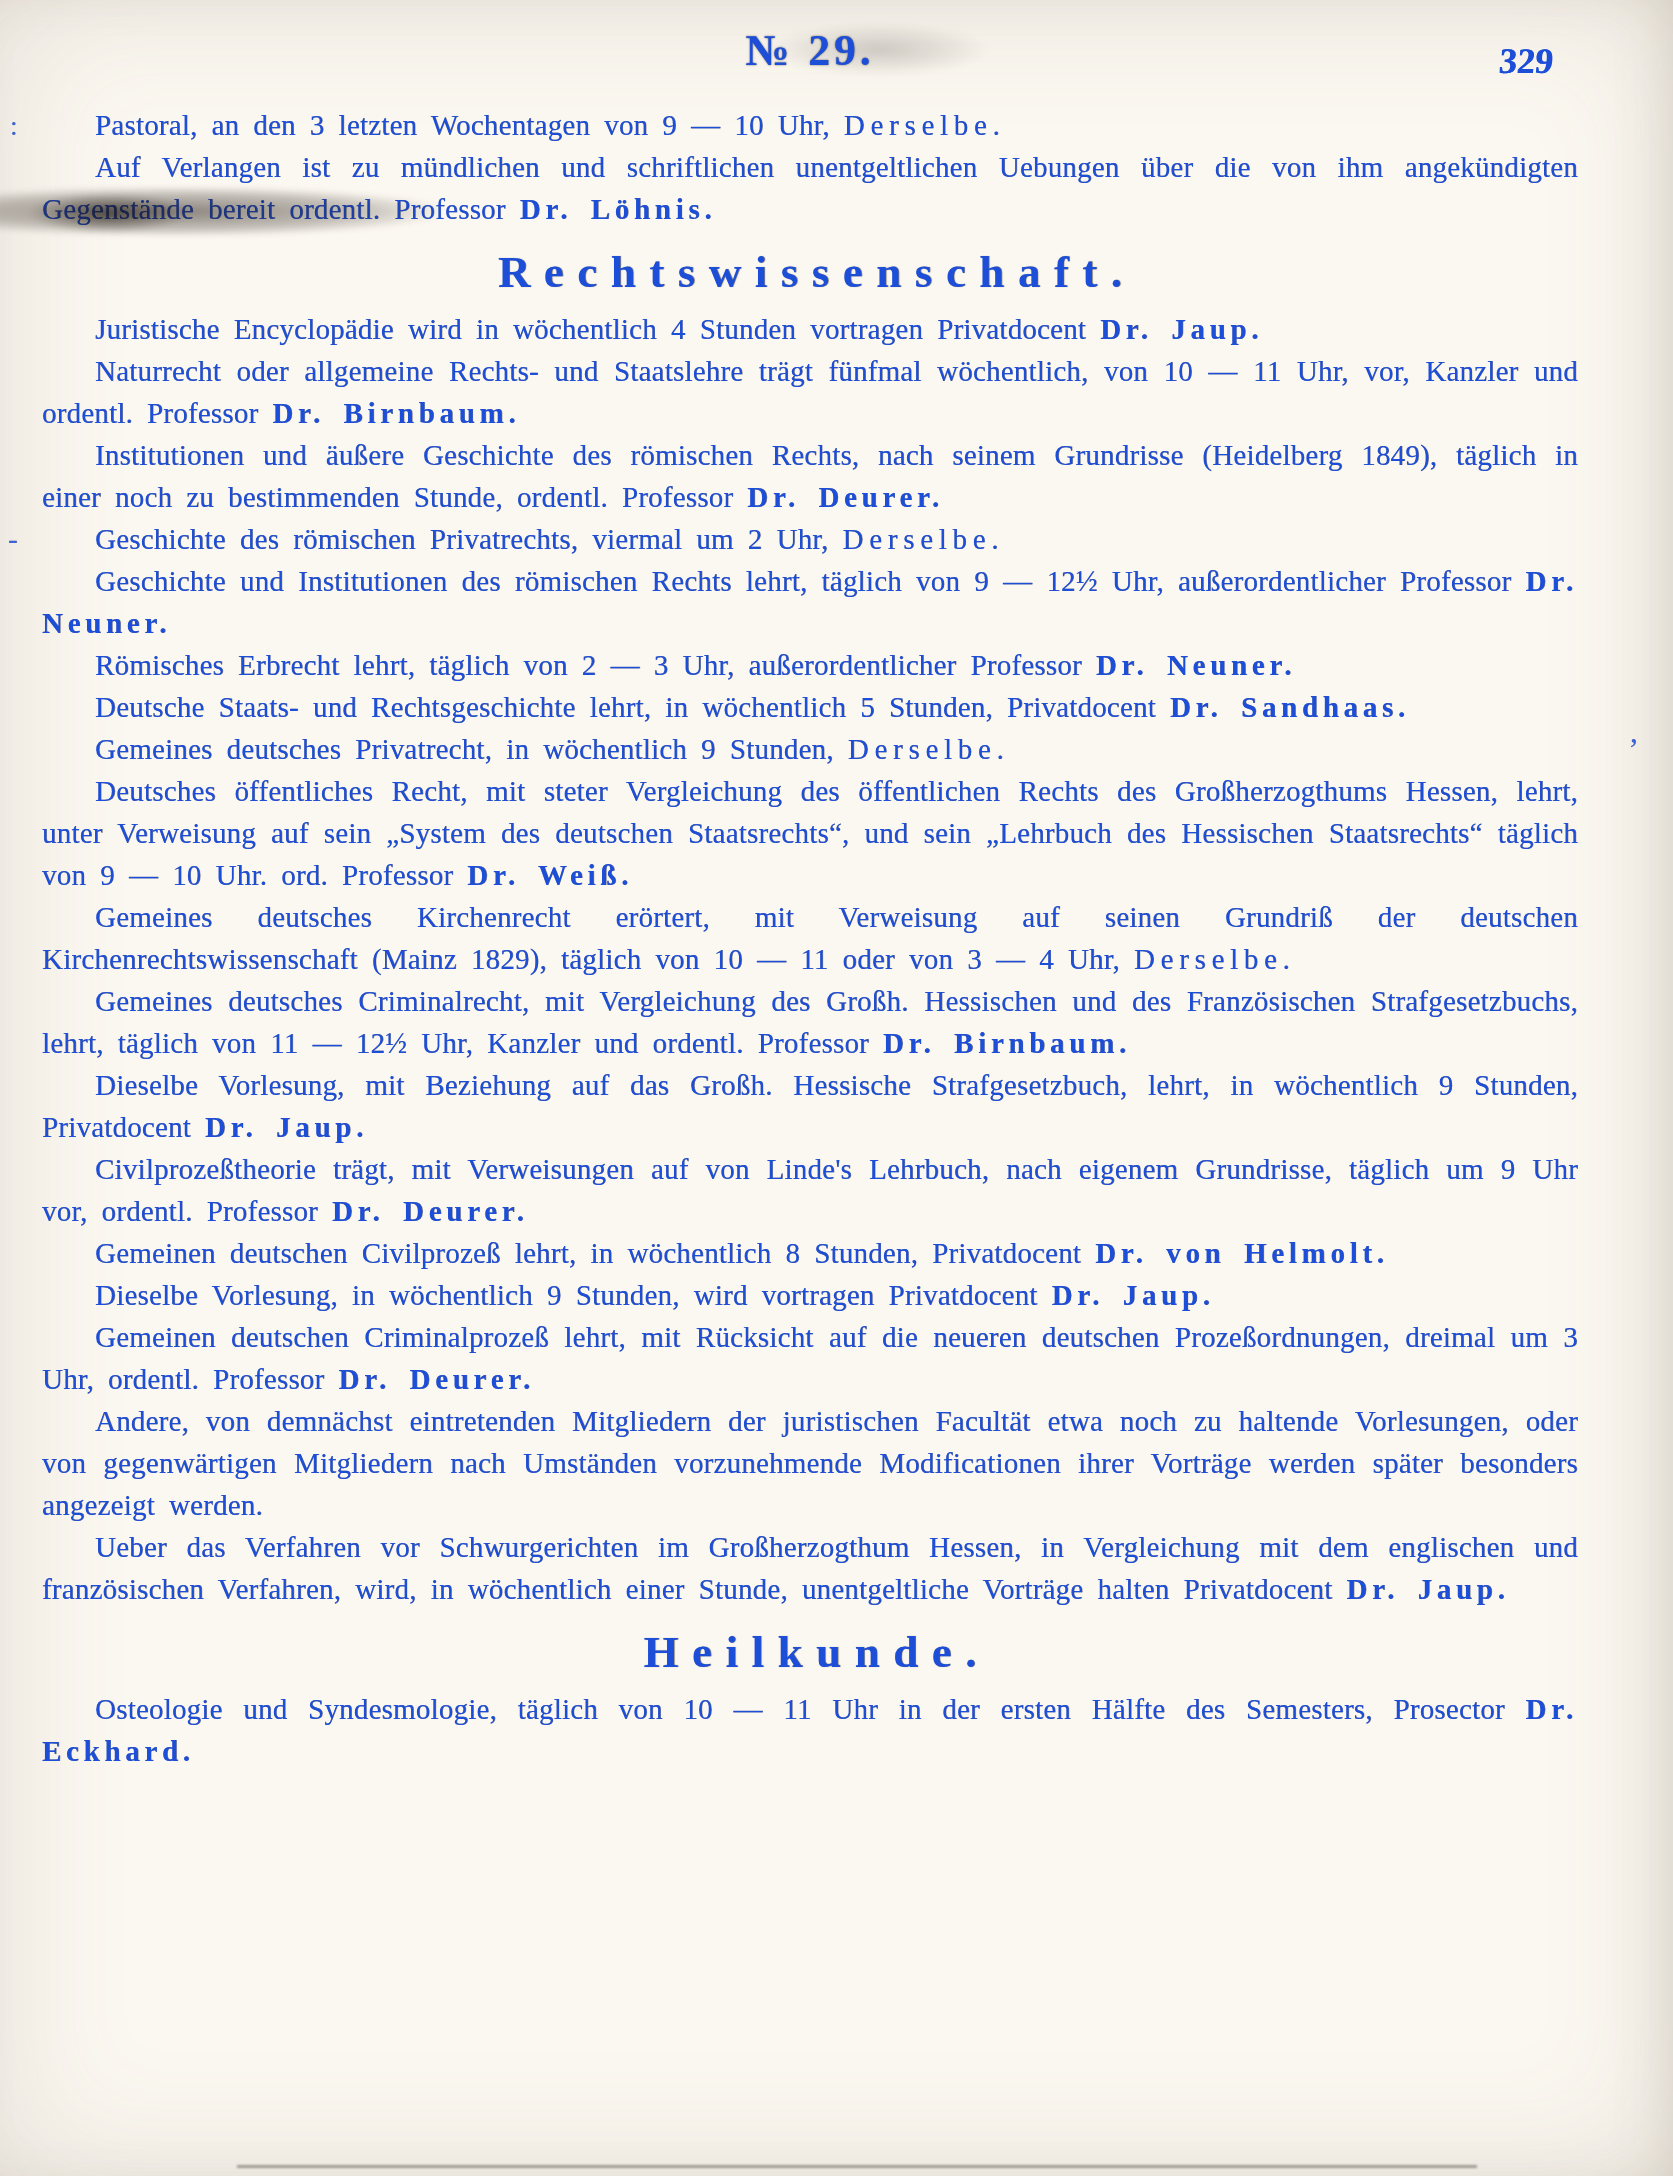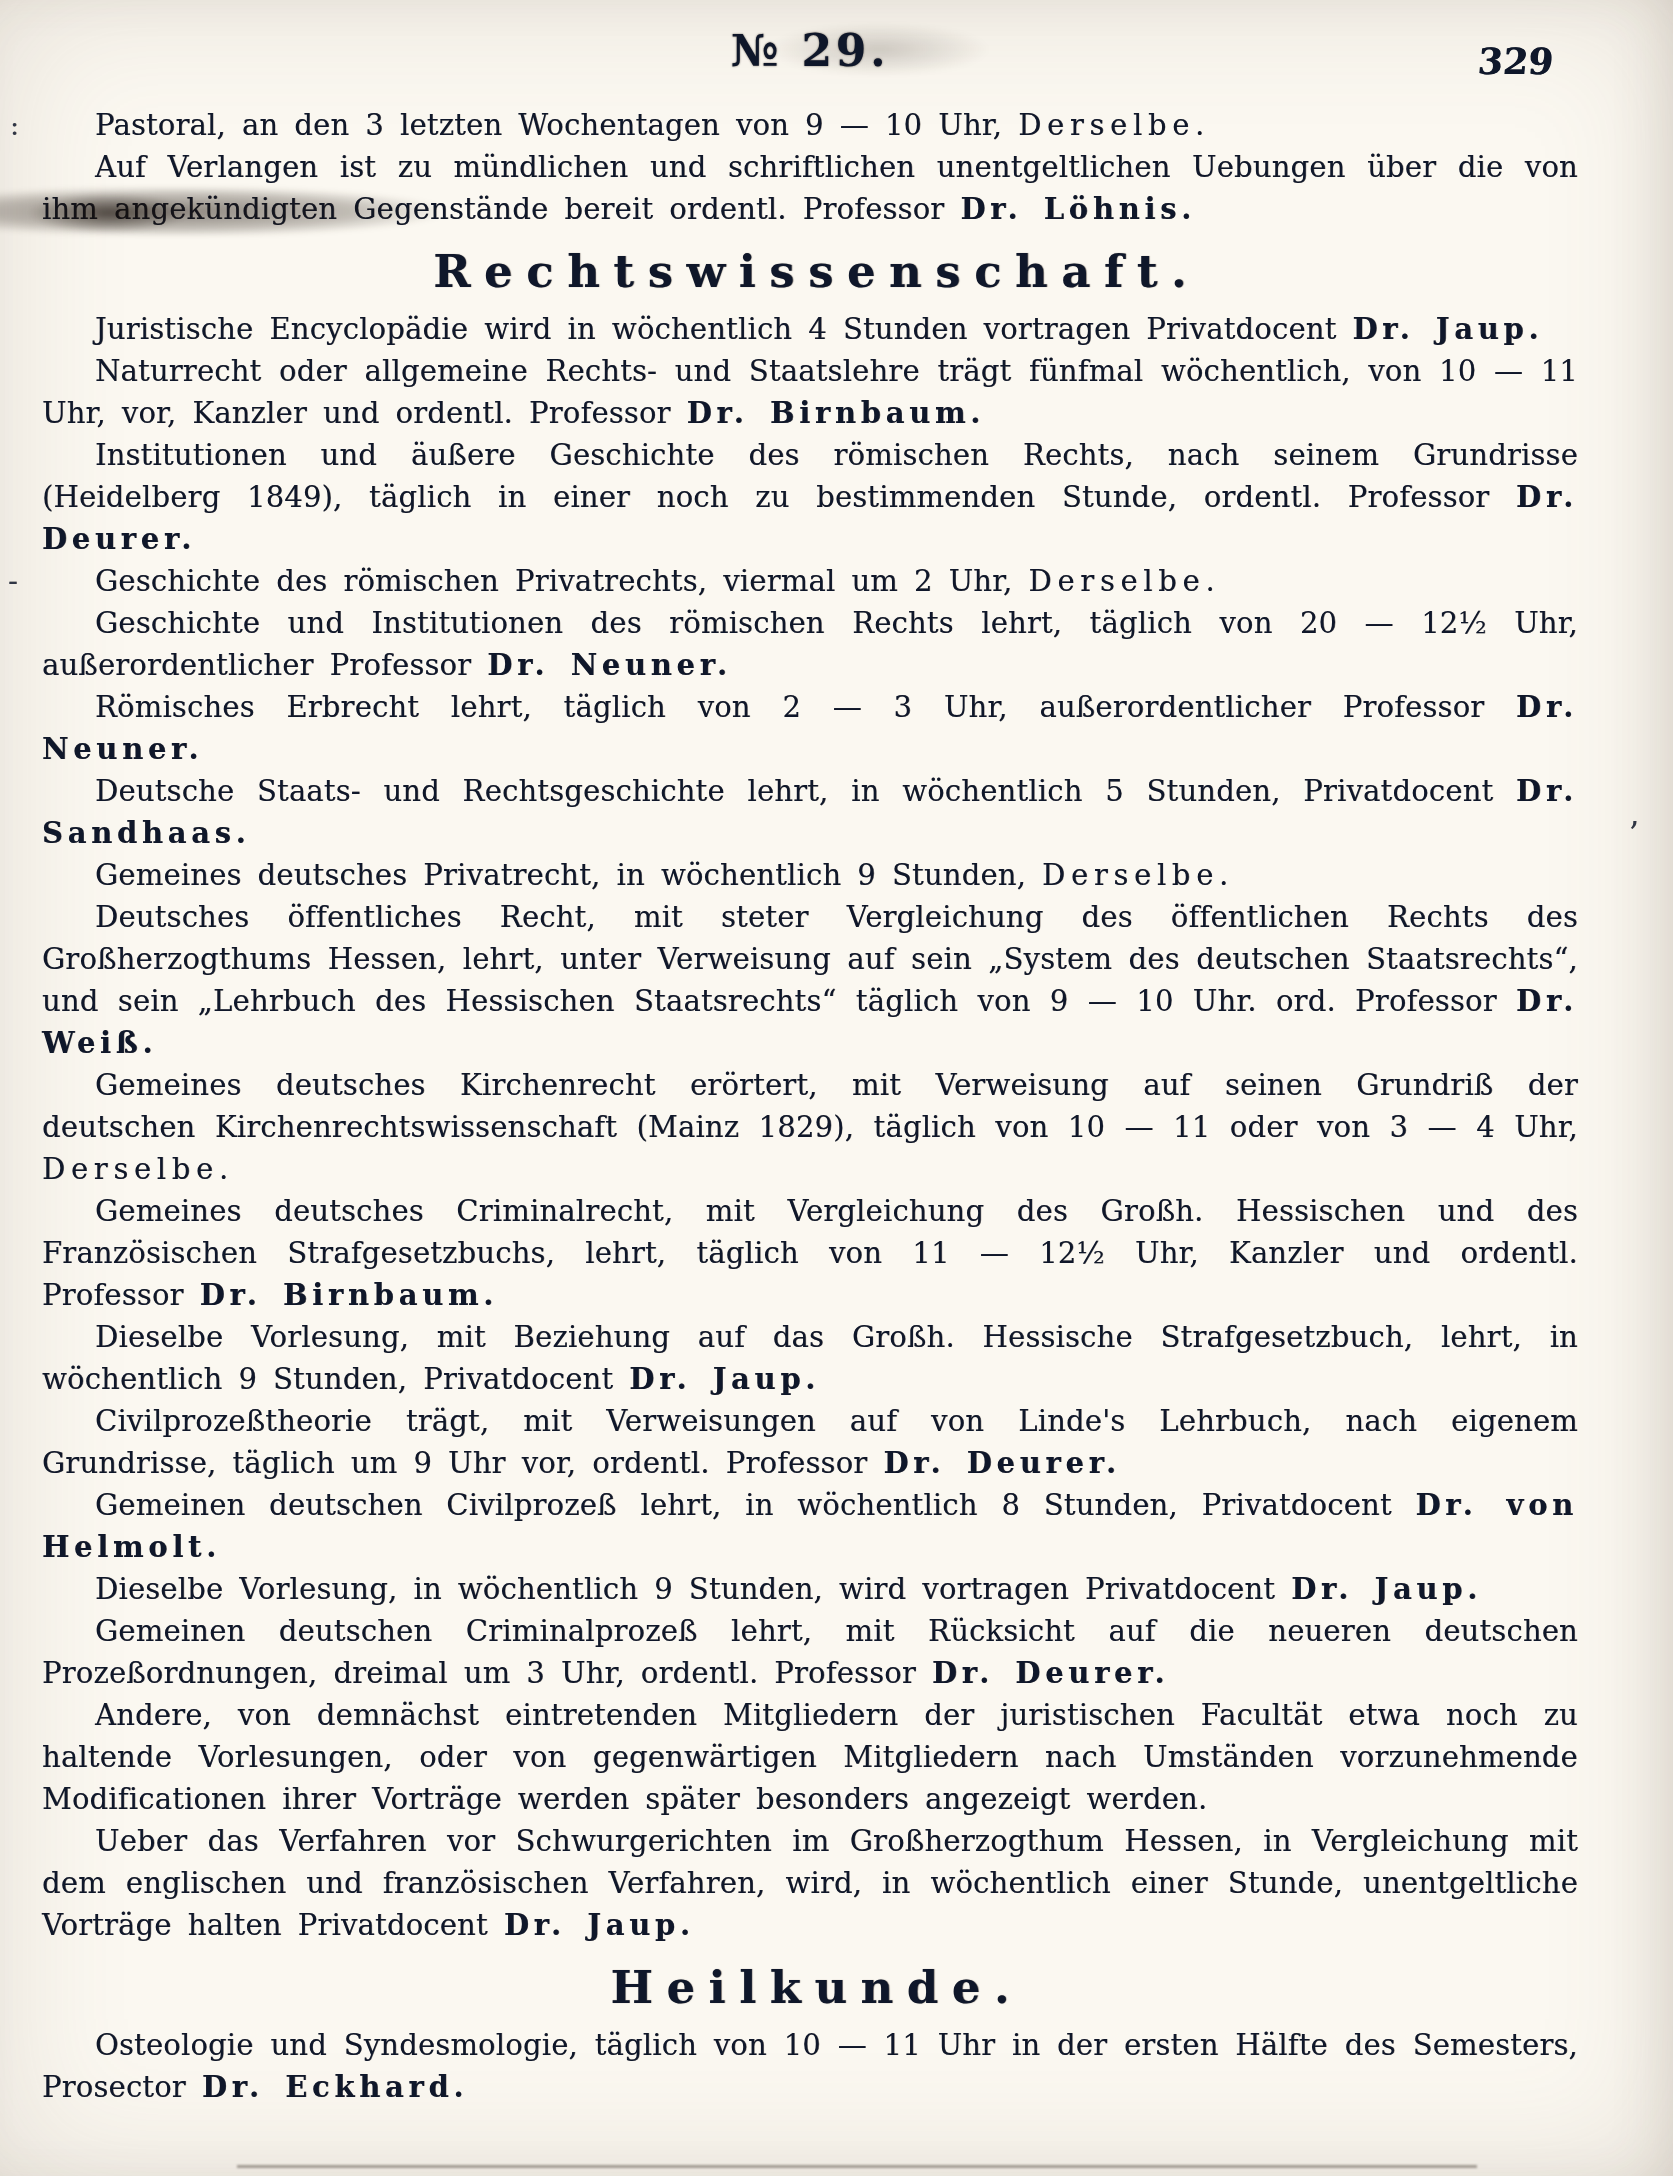--- a/index.html
+++ b/index.html
@@ -6,25 +6,26 @@
   body {
     background: #d8d4cb;
     font-family: "DejaVu Serif", "Liberation Serif", serif;
   }
   .page {
     position: relative;
     width: 1673px;
     height: 2177px;
     box-sizing: border-box;
     background: #fbf8f1;
-    color: #0f172a;
+    color: #1d4ed8;
     overflow: hidden;
     padding: 24.6px 95px 0 42px;
     box-shadow: inset 0 0 132px rgba(112,96,76,0.16),
                 inset -23px 0 66px -28px rgba(90,75,60,0.20);
+    font-family: Liberation Serif, serif;
   }
   .page-header { position: relative; height: 79px; }
   .issue {
     text-align: center;
     font-size: 44px;
     font-weight: bold;
     letter-spacing: 3.8px;
     filter: blur(0.5px);
     text-shadow: 0 0 1.9px rgba(30,20,12,0.65);
   }
@@ -108,21 +109,21 @@
 
     <p class="para rel"><span class="stray stray-colon">:</span><span>Pastoral, an den 3 letzten Wochentagen von 9 — 10 Uhr, </span><span class="sp">Derselbe.</span></p>
     <p class="para"><span>Auf Verlangen ist zu mündlichen und schriftlichen unentgeltlichen Uebungen über die von ihm angekündigten Gegenstände bereit ordentl. Professor </span><span class="nm">Dr. Löhnis.</span></p>
 
     <h2 class="heading">Rechtswissenschaft.</h2>
 
     <p class="para"><span>Juristische Encyclopädie wird in wöchentlich 4 Stunden vortragen Privatdocent </span><span class="nm">Dr. Jaup.</span></p>
     <p class="para"><span>Naturrecht oder allgemeine Rechts- und Staatslehre trägt fünfmal wöchentlich, von 10 — 11 Uhr, vor, Kanzler und ordentl. Professor </span><span class="nm">Dr. Birnbaum.</span></p>
     <p class="para"><span>Institutionen und äußere Geschichte des römischen Rechts, nach seinem Grundrisse (Heidelberg 1849), täglich in einer noch zu bestimmenden Stunde, ordentl. Professor </span><span class="nm">Dr. Deurer.</span></p>
     <p class="para rel"><span class="stray stray-dash">-</span><span>Geschichte des römischen Privatrechts, viermal um 2 Uhr, </span><span class="sp">Derselbe.</span></p>
-    <p class="para"><span>Geschichte und Institutionen des römischen Rechts lehrt, täglich von 20 — 12½ Uhr, außerordentlicher Professor </span><span class="nm">Dr. Neuner.</span></p>
+    <p class="para"><span>Geschichte und Institutionen des römischen Rechts lehrt, täglich von 9 — 12½ Uhr, außerordentlicher Professor </span><span class="nm">Dr. Neuner.</span></p>
     <p class="para"><span>Römisches Erbrecht lehrt, täglich von 2 — 3 Uhr, außerordentlicher Professor </span><span class="nm">Dr. Neuner.</span></p>
     <p class="para rel"><span class="stray stray-apos">’</span><span>Deutsche Staats- und Rechtsgeschichte lehrt, in wöchentlich 5 Stunden, Privatdocent </span><span class="nm">Dr. Sandhaas.</span></p>
     <p class="para"><span>Gemeines deutsches Privatrecht, in wöchentlich 9 Stunden, </span><span class="sp">Derselbe.</span></p>
     <p class="para"><span>Deutsches öffentliches Recht, mit steter Vergleichung des öffentlichen Rechts des Großherzogthums Hessen, lehrt, unter Verweisung auf sein „System des deutschen Staatsrechts“, und sein „Lehrbuch des Hessischen Staatsrechts“ täglich von 9 — 10 Uhr. ord. Professor </span><span class="nm">Dr. Weiß.</span></p>
     <p class="para"><span>Gemeines deutsches Kirchenrecht erörtert, mit Verweisung auf seinen Grundriß der deutschen Kirchenrechtswissenschaft (Mainz 1829), täglich von 10 — 11 oder von 3 — 4 Uhr, </span><span class="sp">Derselbe.</span></p>
     <p class="para"><span>Gemeines deutsches Criminalrecht, mit Vergleichung des Großh. Hessischen und des Französischen Strafgesetzbuchs, lehrt, täglich von 11 — 12½ Uhr, Kanzler und ordentl. Professor </span><span class="nm">Dr. Birnbaum.</span></p>
     <p class="para"><span>Dieselbe Vorlesung, mit Beziehung auf das Großh. Hessische Strafgesetzbuch, lehrt, in wöchentlich 9 Stunden, Privatdocent </span><span class="nm">Dr. Jaup.</span></p>
     <p class="para"><span>Civilprozeßtheorie trägt, mit Verweisungen auf von Linde's Lehrbuch, nach eigenem Grundrisse, täglich um 9 Uhr vor, ordentl. Professor </span><span class="nm">Dr. Deurer.</span></p>
     <p class="para"><span>Gemeinen deutschen Civilprozeß lehrt, in wöchentlich 8 Stunden, Privatdocent </span><span class="nm">Dr. von Helmolt.</span></p>
     <p class="para"><span>Dieselbe Vorlesung, in wöchentlich 9 Stunden, wird vortragen Privatdocent </span><span class="nm">Dr. Jaup.</span></p>

